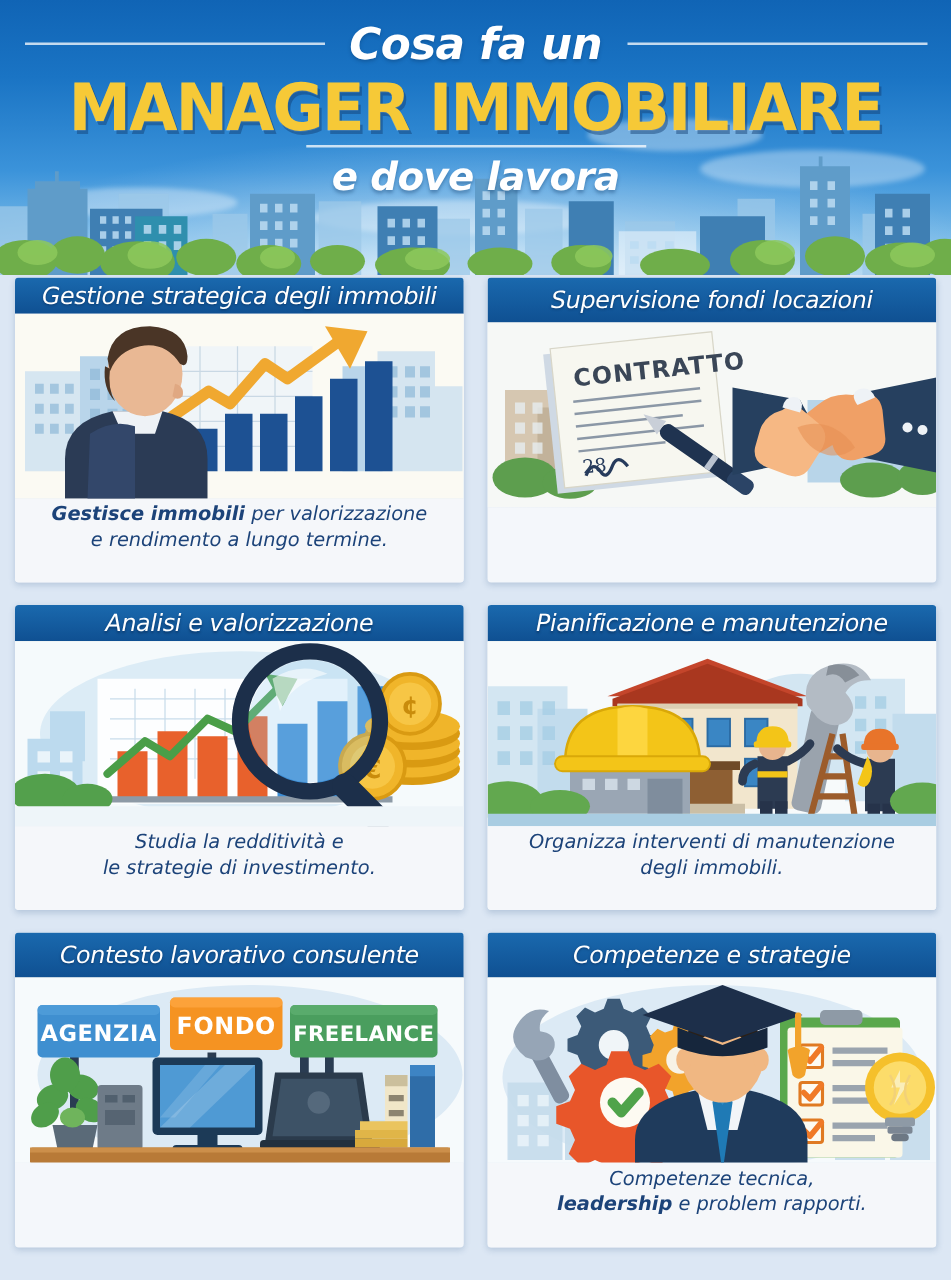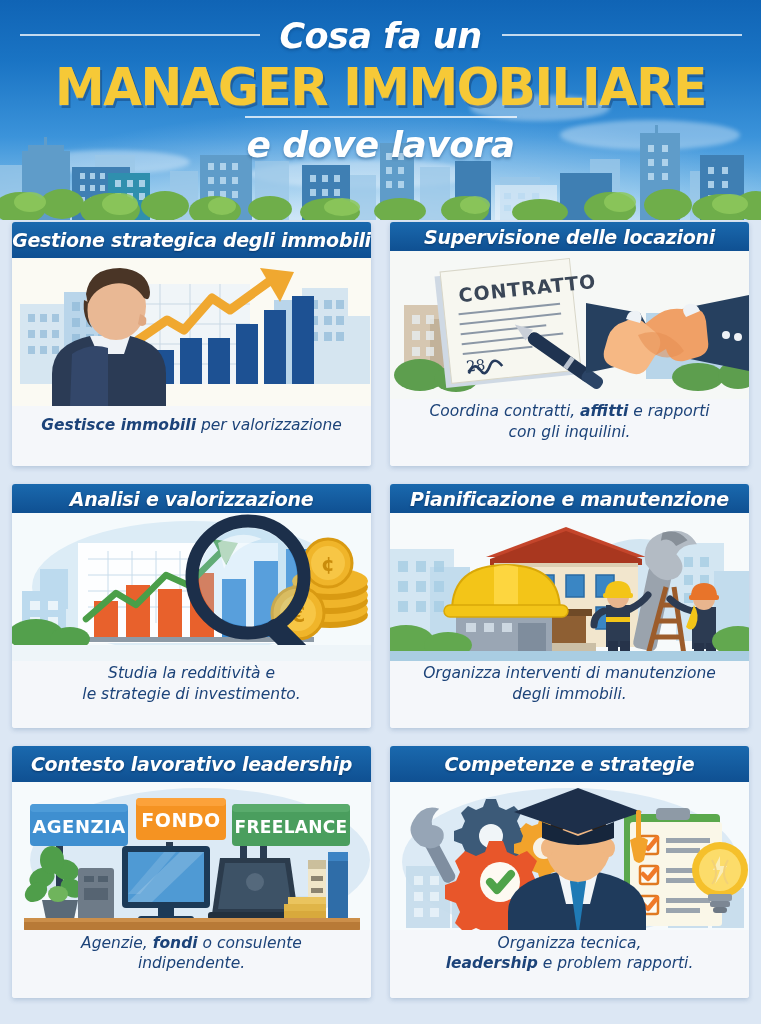--- a/index.html
+++ b/index.html
@@ -40,21 +40,21 @@
   .t-main {
     position:absolute; top:60px; left:0; width:761px; text-align:center;
     color:#f6c937; font-size:52px; font-weight:bold;
     font-family:"DejaVu Sans", sans-serif;
     letter-spacing:-1.5px; line-height:1.05;
     text-shadow:2px 3px 0 rgba(18,60,110,.45), 0 1px 0 rgba(255,255,255,.25);
     transform:scaleX(.96); transform-origin:center;
   }
   .t-sub {
     position:absolute; top:124px; left:0; width:761px; text-align:center;
-    color:#ffffff; font-size:36px; font-style:italic; font-weight:bold;
+    color:#ffffff; font-size:31px; font-style:italic; font-weight:bold;
     font-family:"DejaVu Sans", sans-serif;
     letter-spacing:-0.5px; text-shadow:0 2px 3px rgba(10,50,95,.35);
   }
   .rule-top { top:34px; }
   .rule-mid { top:116px; }
   .rule-top .rule { max-width:240px; }
   .rule-mid .rule { max-width:272px; }
 
   
   .grid {
@@ -63,21 +63,21 @@
   }
   .card {
     background:#f4f7fb; border-radius:3px; overflow:hidden;
     box-shadow:0 2px 5px rgba(40,80,130,.22);
     display:flex; flex-direction:column; height:244px;
   }
   .card.tall { height:252px; }
   .card-head {
     height:36px; background:linear-gradient(180deg,#1a69ae 0%,#0f5092 100%);
     color:#fff; display:flex; align-items:center; justify-content:center;
-    font-size:19px; font-weight:bold; font-style:italic;
+    font-size:19px; font-weight:normal; font-style:italic;
     font-family:"DejaVu Sans", sans-serif; letter-spacing:-0.3px;
     text-shadow:0 1px 2px rgba(0,20,50,.45);
   }
   .card-art { position:relative; flex:0 0 148px; overflow:hidden;
     background:linear-gradient(180deg,#fbfaf4 0%,#f3f6f8 55%,#e9f0f6 100%); }
   .card-cap {
     flex:1 1 auto; background:#f5f7fa; display:flex; align-items:center;
     justify-content:center; text-align:center; padding:2px 14px 24px;
     color:#1c4379; font-size:15.5px; line-height:1.32;
     font-family:"DejaVu Sans", sans-serif; font-style:italic;
@@ -315,26 +315,27 @@
             <ellipse cx="104" cy="48" rx="30" ry="34" fill="#e9b894"></ellipse>
             <path d="M74 36 Q78 10 108 10 Q136 12 138 34 Q138 44 132 40 Q120 22 100 26 Q82 30 76 46 Z" fill="#4a3526"></path>
             <path d="M76 44 Q74 60 80 70 Q70 60 72 42 Z" fill="#4a3526"></path>
             <path d="M128 56 Q136 58 134 66 Q130 70 126 66 Z" fill="#e0a882"></path>
           </g>
         </svg>
       </div>
       <div class="card-cap">
         <span>
           <b>Gestisce immobili</b><span> per valorizzazione</span><br>
+          <span>e rendimento a lungo termine.</span>
         </span>
       </div>
     </div>
 
     <div class="card">
-      <div class="card-head">Supervisione delle locazioni</div>
+      <div class="card-head">Supervisione fondi locazioni</div>
       <div class="card-art">
         <svg viewBox="0 0 359 148" width="359" height="148">
           <rect width="359" height="148" fill="#f6f8f6"></rect>
           <g fill="#cbb79a" opacity=".75">
               <rect x="14" y="54" width="52" height="74"></rect>
             </g>
           <g fill="#b9aa90" opacity=".7">
               <rect x="40" y="68" width="42" height="60"></rect>
             </g>
           <g fill="#a9cde6" opacity=".8">
@@ -393,26 +394,20 @@
             <g fill="#eef2f6">
               <path d="M296 54 q10 -4 14 6 l-14 6 q-6 -8 0 -12 Z"></path>
               <path d="M248 60 q-10 -2 -12 8 l14 4 q4 -8 -2 -12 Z"></path>
             </g>
             <g fill="#eef2f6">
                 <circle cx="336" cy="84" r="4"></circle>
                 <circle cx="348" cy="86" r="4"></circle>
               </g>
           </g>
         </svg>
-      </div>
-      <div class="card-cap">
-        <span>
-          <span>Coordina contratti, </span><b>affitti</b><span> e rapporti</span><br>
-          <span>con gli inquilini.</span>
-        </span>
       </div>
     </div>
 
     <div class="card">
       <div class="card-head">Analisi e valorizzazione</div>
       <div class="card-art">
         <svg viewBox="0 0 359 148" width="359" height="148">
           <rect width="359" height="148" fill="#f5fafc"></rect>
           <ellipse cx="180" cy="74" rx="160" ry="66" fill="#dcecf6"></ellipse>
           <g fill="#bcdaee">
@@ -607,21 +602,21 @@
       </div>
       <div class="card-cap">
         <span>
           <span>Organizza interventi di manutenzione</span><br>
           <span>degli immobili.</span>
         </span>
       </div>
     </div>
 
     <div class="card tall">
-      <div class="card-head">Contesto lavorativo leadership</div>
+      <div class="card-head">Contesto lavorativo consulente</div>
       <div class="card-art">
         <svg viewBox="0 0 359 156" width="359" height="156">
           <rect width="359" height="156" fill="#f6fafc"></rect>
           <ellipse cx="188" cy="78" rx="170" ry="72" fill="#dceaf5"></ellipse>
           <g fill="#c8dff0" opacity=".6">
               <rect x="236" y="114" width="60" height="24"></rect>
             </g>
 
           <g fill="#2a3c52">
             <rect x="44" y="62" width="7" height="44"></rect>
@@ -696,25 +691,20 @@
 
           <g>
             <rect x="12" y="136" width="336" height="13" rx="2" fill="#b87a37"></rect>
             <rect x="12" y="136" width="336" height="4" fill="#cc8f4a"></rect>
             <rect x="40" y="149" width="14" height="30" fill="#a06428"></rect>
             <rect x="296" y="149" width="14" height="30" fill="#a06428"></rect>
             <rect x="54" y="152" width="244" height="8" fill="#a96f30"></rect>
           </g>
           <rect x="0" y="150" width="359" height="6" fill="#cfe2ef"></rect>
         </svg>
-      </div>
-      <div class="card-cap">
-        <span>
-          <span>Agenzie, </span><b>fondi</b><span> o consulente indipendente.</span>
-        </span>
       </div>
     </div>
 
     <div class="card tall">
       <div class="card-head">Competenze e strategie</div>
       <div class="card-art">
         <svg viewBox="0 0 359 156" width="359" height="156">
           <rect width="359" height="156" fill="#f6fafc"></rect>
           <ellipse cx="180" cy="80" rx="168" ry="74" fill="#dceaf5"></ellipse>
           <g fill="#c5dcec" opacity=".9">
@@ -806,20 +796,20 @@
               <path d="M188 6 L252 30 L188 52 L124 30 Z" fill="#1d2f4a"></path>
               <path d="M152 40 L152 56 q36 14 72 0 L224 40 L188 54 Z" fill="#16263c"></path>
               <rect x="246" y="28" width="5" height="32" rx="2" fill="#f2a32b"></rect>
               <path d="M240 58 q10 -6 18 0 l-4 20 q-5 6 -10 0 Z" fill="#f2a32b"></path>
             </g>
           </g>
         </svg>
       </div>
       <div class="card-cap">
         <span>
-          <span>Organizza tecnica,</span><br>
+          <span>Competenze tecnica,</span><br>
           <b>leadership</b><span> e problem rapporti.</span>
         </span>
       </div>
     </div>
 
   </div>
 </div>
 
 </body></html>

